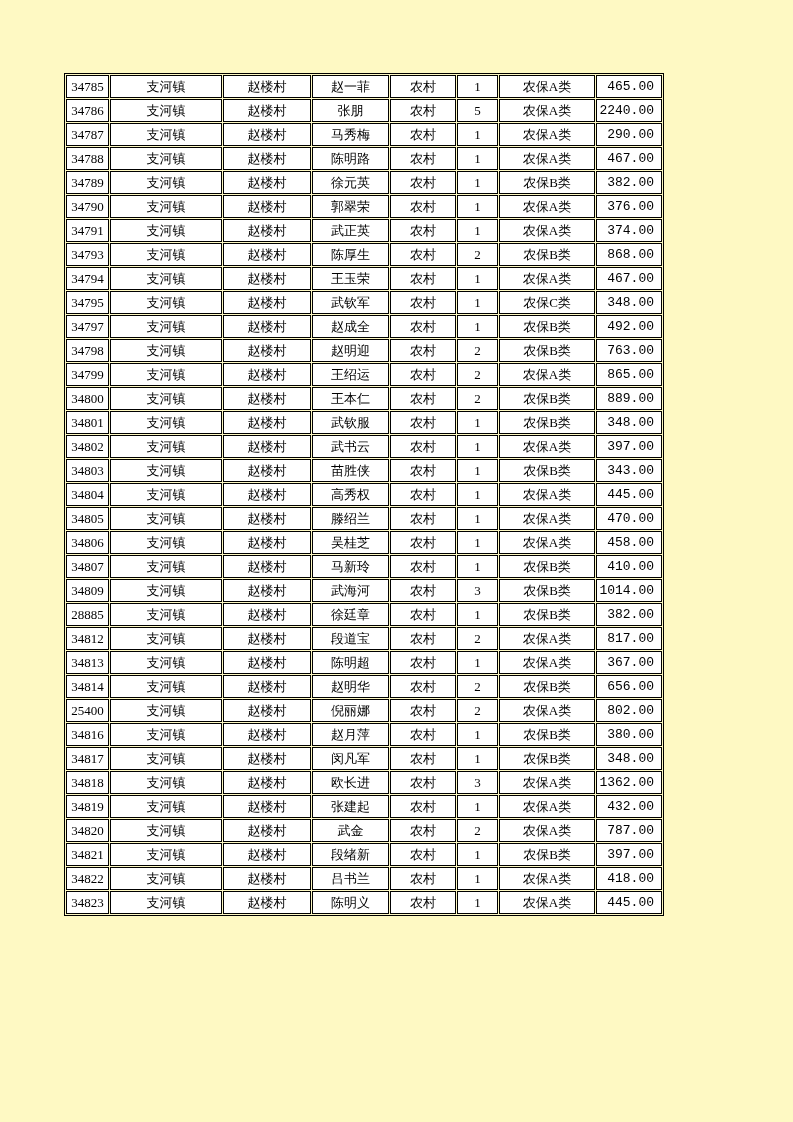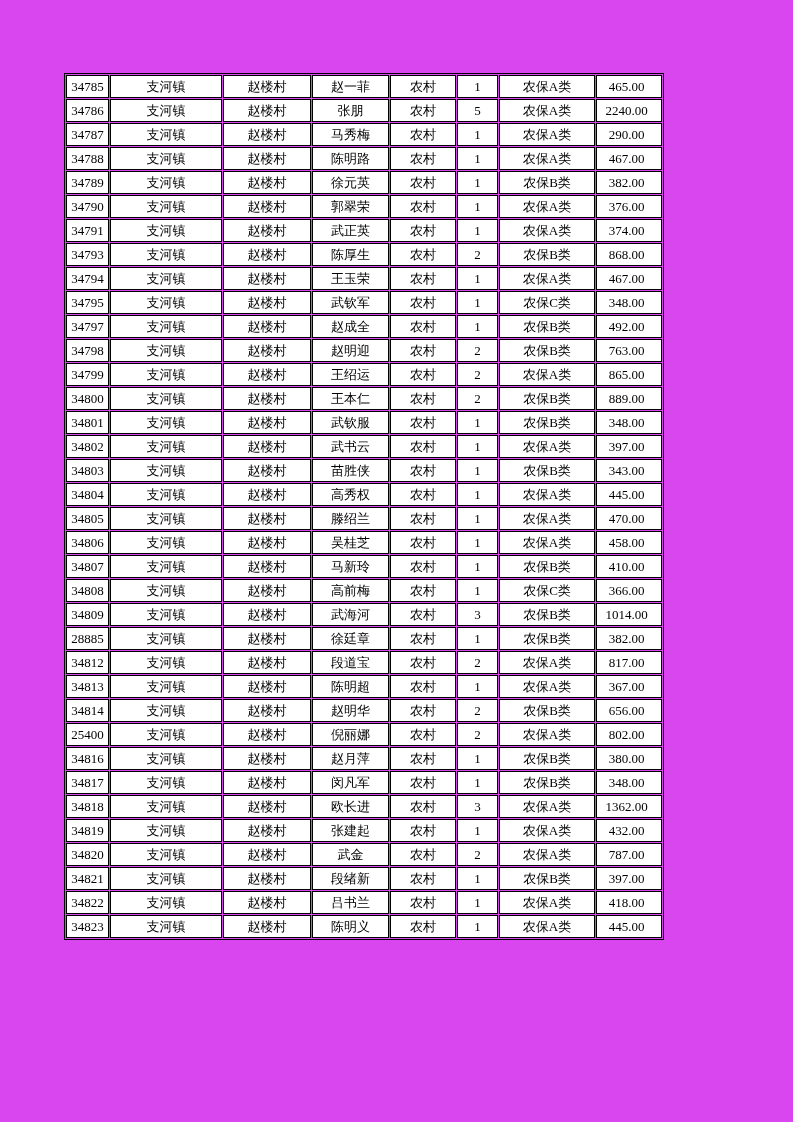--- a/index.html
+++ b/index.html
@@ -4,21 +4,21 @@
 <style>
   html, body {
     margin: 0;
     padding: 0;
     background: #ffffff;
   }
   .sheet {
     position: relative;
     width: 793px;
     height: 1122px;
-    background: #d946ef;
+    background: #fef9c3;
     overflow: hidden;
   }
   table.grid {
     position: absolute;
     left: 64px;
     top: 73px;
     table-layout: fixed;
     border-collapse: separate;
     border-spacing: 1px;
     border: 1px solid #000;
@@ -31,22 +31,23 @@
     font-family: "Liberation Serif", serif;
     font-size: 13px;
     line-height: 21px;
     color: #000;
     text-align: center;
     white-space: nowrap;
     overflow: hidden;
     background: #ffffff;
   }
   table.grid td.col-amount {
-    text-align: center;
+    text-align: right;
     padding-right: 7px;
+    font-family: Liberation Mono, monospace;
   }
 </style>
 </head>
 <body>
 
 <div class="sheet">
   <table class="grid">
     <colgroup>
         <col style="width: 43px;">
         <col style="width: 112px;">
@@ -262,30 +263,20 @@
           <td>34807</td>
           <td>支河镇</td>
           <td>赵楼村</td>
           <td>马新玲</td>
           <td>农村</td>
           <td>1</td>
           <td>农保B类</td>
           <td class="col-amount">410.00</td>
         </tr>
         <tr>
-          <td>34808</td>
-          <td>支河镇</td>
-          <td>赵楼村</td>
-          <td>高前梅</td>
-          <td>农村</td>
-          <td>1</td>
-          <td>农保C类</td>
-          <td class="col-amount">366.00</td>
-        </tr>
-        <tr>
           <td>34809</td>
           <td>支河镇</td>
           <td>赵楼村</td>
           <td>武海河</td>
           <td>农村</td>
           <td>3</td>
           <td>农保B类</td>
           <td class="col-amount">1014.00</td>
         </tr>
         <tr>

